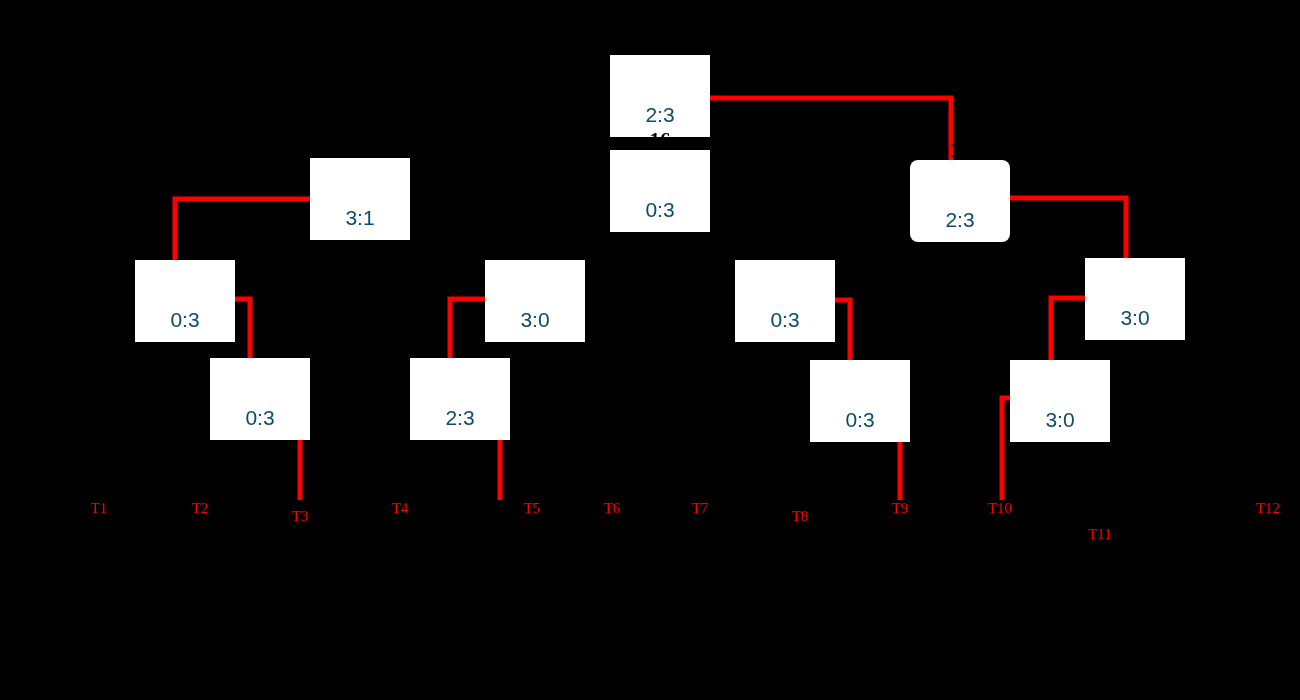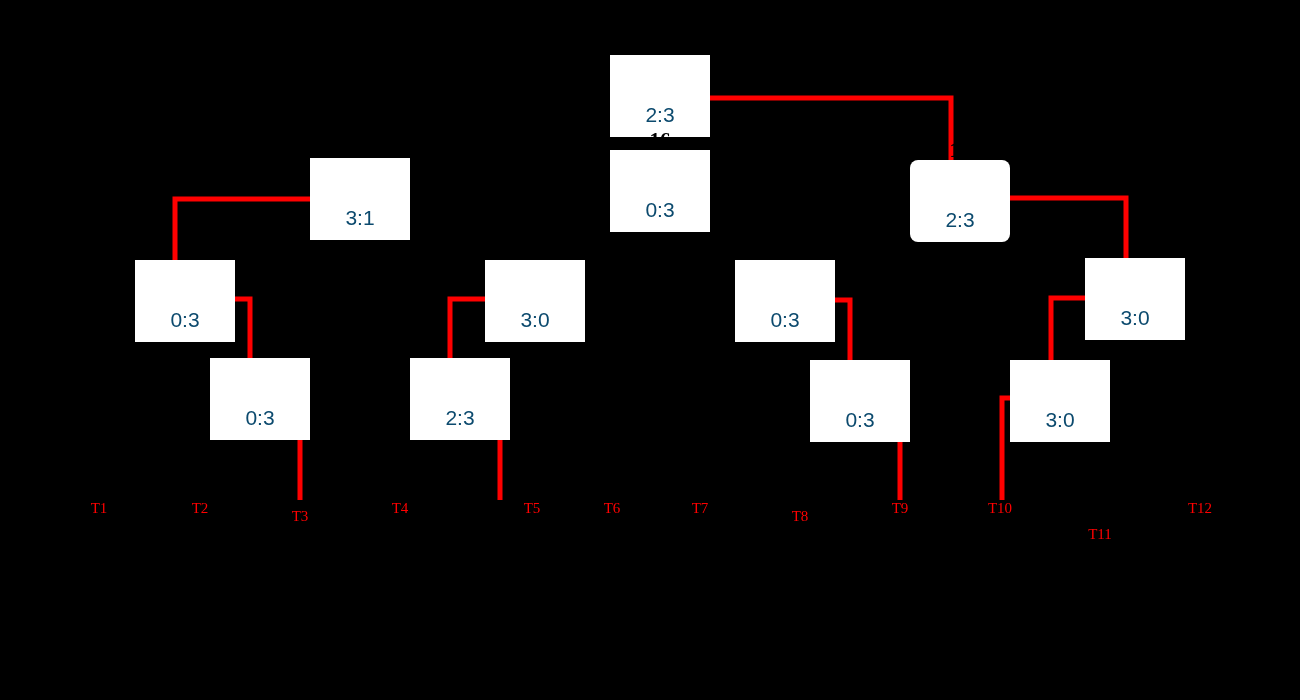--- a/index.html
+++ b/index.html
@@ -132,15 +132,15 @@
       <div class="tick-label" style="left: 200px; top: 500px;">T2</div>
       <div class="tick-label" style="left: 300px; top: 508px;">T3</div>
       <div class="tick-label" style="left: 400px; top: 500px;">T4</div>
       <div class="tick-label" style="left: 500px; top: 500px; margin-left: 32px;">T5</div>
       <div class="tick-label" style="left: 612px; top: 500px;">T6</div>
       <div class="tick-label" style="left: 700px; top: 500px;">T7</div>
       <div class="tick-label" style="left: 800px; top: 500px; margin-top: 8px;">T8</div>
       <div class="tick-label" style="left: 900px; top: 500px;">T9</div>
       <div class="tick-label" style="left: 1000px; top: 500px;">T10</div>
       <div class="tick-label" style="left: 1100px; top: 526px;">T11</div>
-      <div class="tick-label" style="left: 1200px; top: 500px;">T12</div>
+      <div class="tick-label" style="left: 1268px; top: 500px;">T12</div>
     </div>
 </div>
 
 </body></html>

